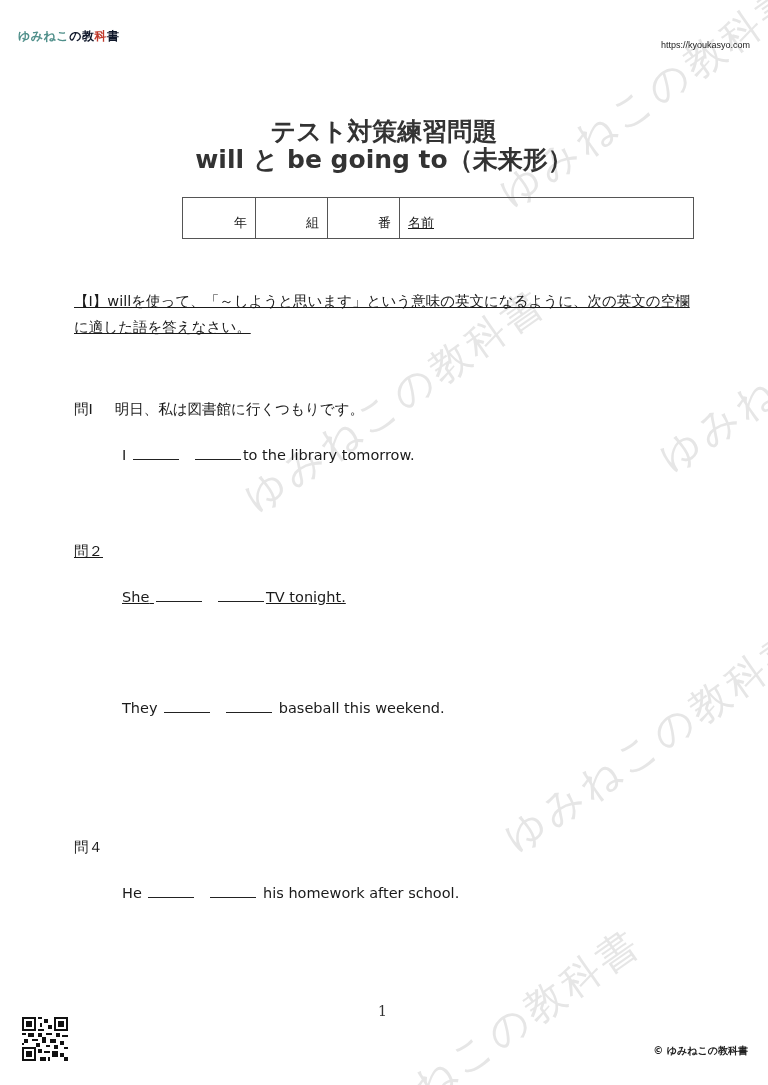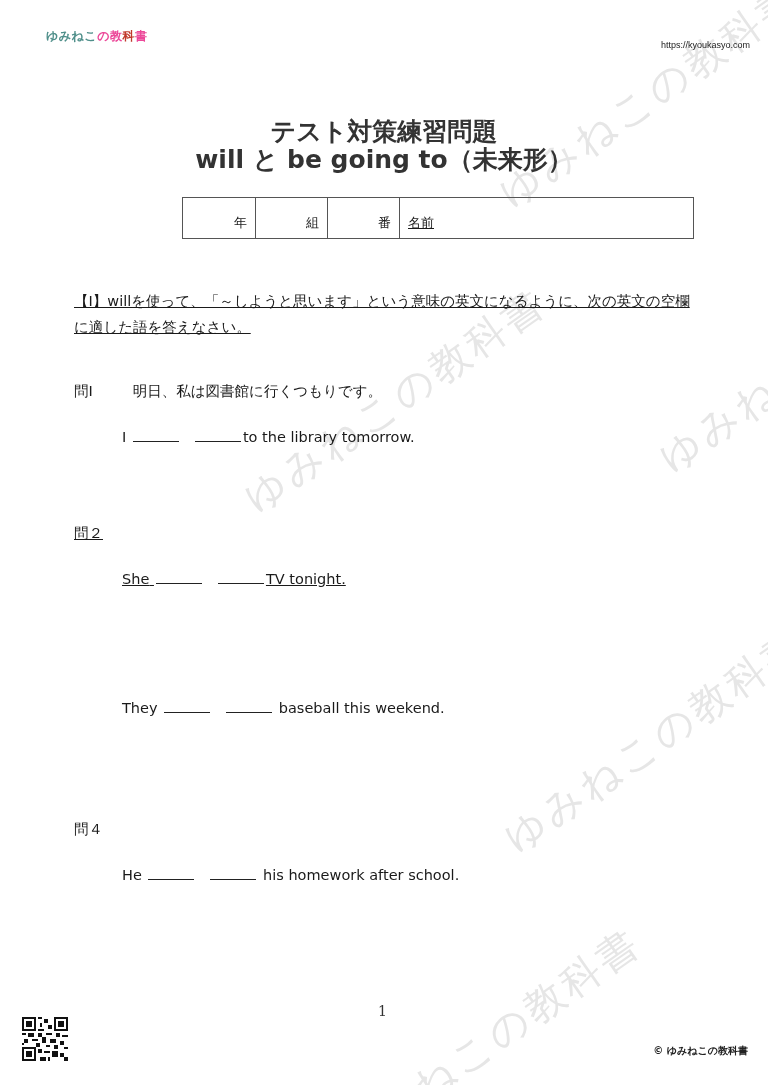--- a/index.html
+++ b/index.html
@@ -7,38 +7,38 @@
     width: 768px; height: 1085px; position: relative; overflow: hidden;
     background: #ffffff; color: #1a1a1a;
     font-family: "DejaVu Sans", "Liberation Sans", sans-serif;
   }
   .watermark {
     position: absolute; color: #e6e6e6; font-size: 40px; white-space: nowrap;
     transform-origin: left bottom; transform: rotate(-35deg);
     font-family: "DejaVu Sans", sans-serif; letter-spacing: 4px; pointer-events: none;
   }
   .logo { position: absolute; left: 18px; top: 28px; font-size: 12px; font-weight: bold; letter-spacing: 0.5px; }
-  .logo .l1 { color: #4f8f8a; margin-left: 28px; }
-  .logo .l2 { color: #ec4899; }
+  .logo .l1 { color: #4f8f8a; }
+  .logo .l2 { color: #0f172a; }
   .logo .accent { color: #c0392b; }
   .url { position: absolute; right: 18px; top: 40px; font-size: 9px; color: #222; font-family: Liberation Sans, sans-serif; }
   .title { position: absolute; left: 0; right: 0; top: 118px; text-align: center; font-size: 25px; line-height: 28px; color: #333; font-weight: bold; }
   .title .line { display: block; }
   .name-table {
     position: absolute; left: 182px; top: 197px; width: 512px; height: 42px;
     border: 1px solid #555; display: flex; box-sizing: border-box;
   }
   .name-table .cell { border-right: 1px solid #555; box-sizing: border-box; display: flex; align-items: flex-end; justify-content: flex-end; padding: 0 8px 6px 0; font-size: 13px; }
   .name-table .c1 { width: 73px; }
   .name-table .c2 { width: 72px; }
   .name-table .c3 { width: 72px; }
   .name-table .c4 { flex: 1; border-right: none; justify-content: flex-start; padding-left: 8px; text-decoration: underline; }
   .instructions { position: absolute; left: 74px; top: 288px; width: 630px; font-size: 14.5px; line-height: 26px; text-decoration: underline; }
   .question { position: absolute; left: 74px; font-size: 14.5px; }
-  .question .q-head { display: flex; gap: 40px; }
+  .question .q-head { display: flex; gap: 22px; margin-top: 18px; }
   .question .q-answer { margin-left: 48px; margin-top: 28px; font-family: "DejaVu Sans", sans-serif; font-size: 14.5px; }
   .blank { display: inline-block; width: 46px; border-bottom: 1px solid #222; height: 1px; vertical-align: baseline; margin: 0 2px; }
   .gap { display: inline-block; width: 12px; }
   .page-num { position: absolute; left: 378px; top: 1003px; font-size: 14px; font-family: "DejaVu Serif", serif; color: #333; }
   .qr { position: absolute; left: 22px; top: 1017px; width: 46px; height: 44px; }
   .copyright { position: absolute; right: 20px; top: 1044px; font-size: 10px; font-weight: bold; color: #222; margin-left: 12px; }
 </style>
 </head>
 <body>
 

